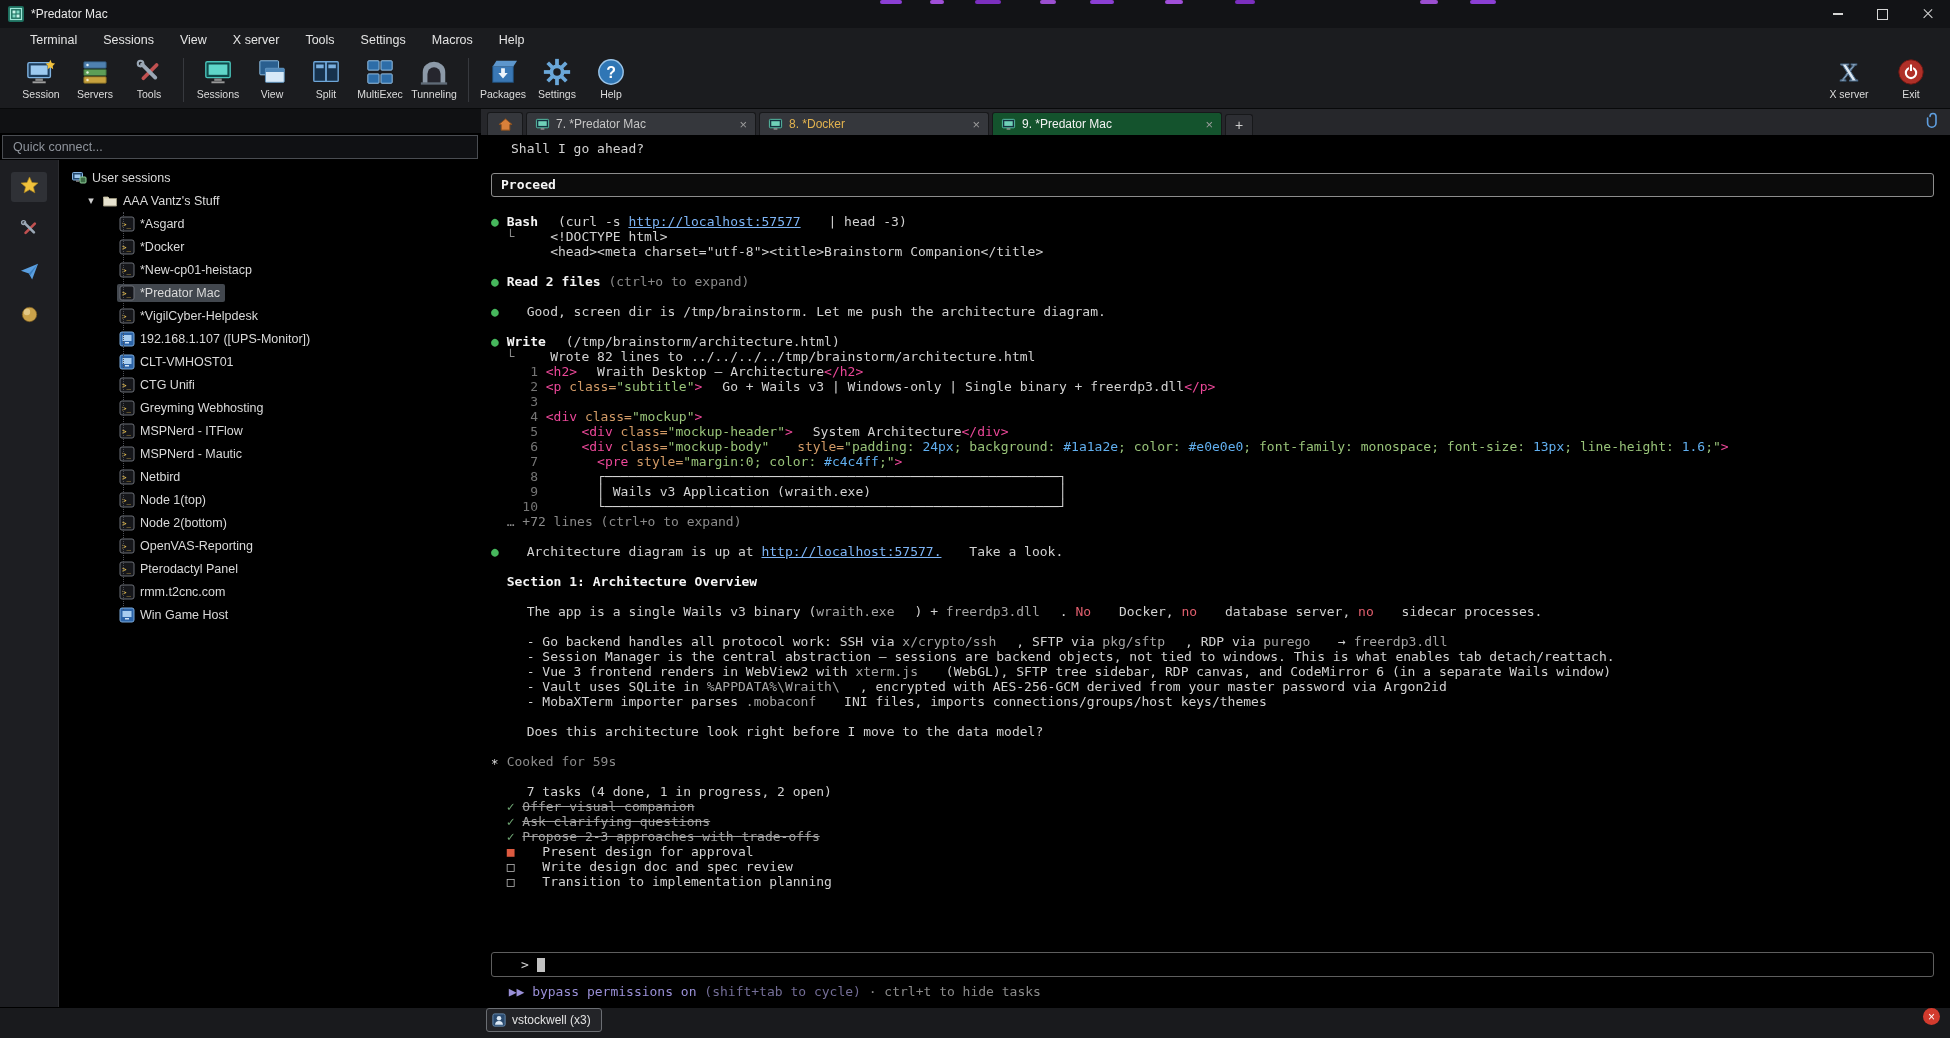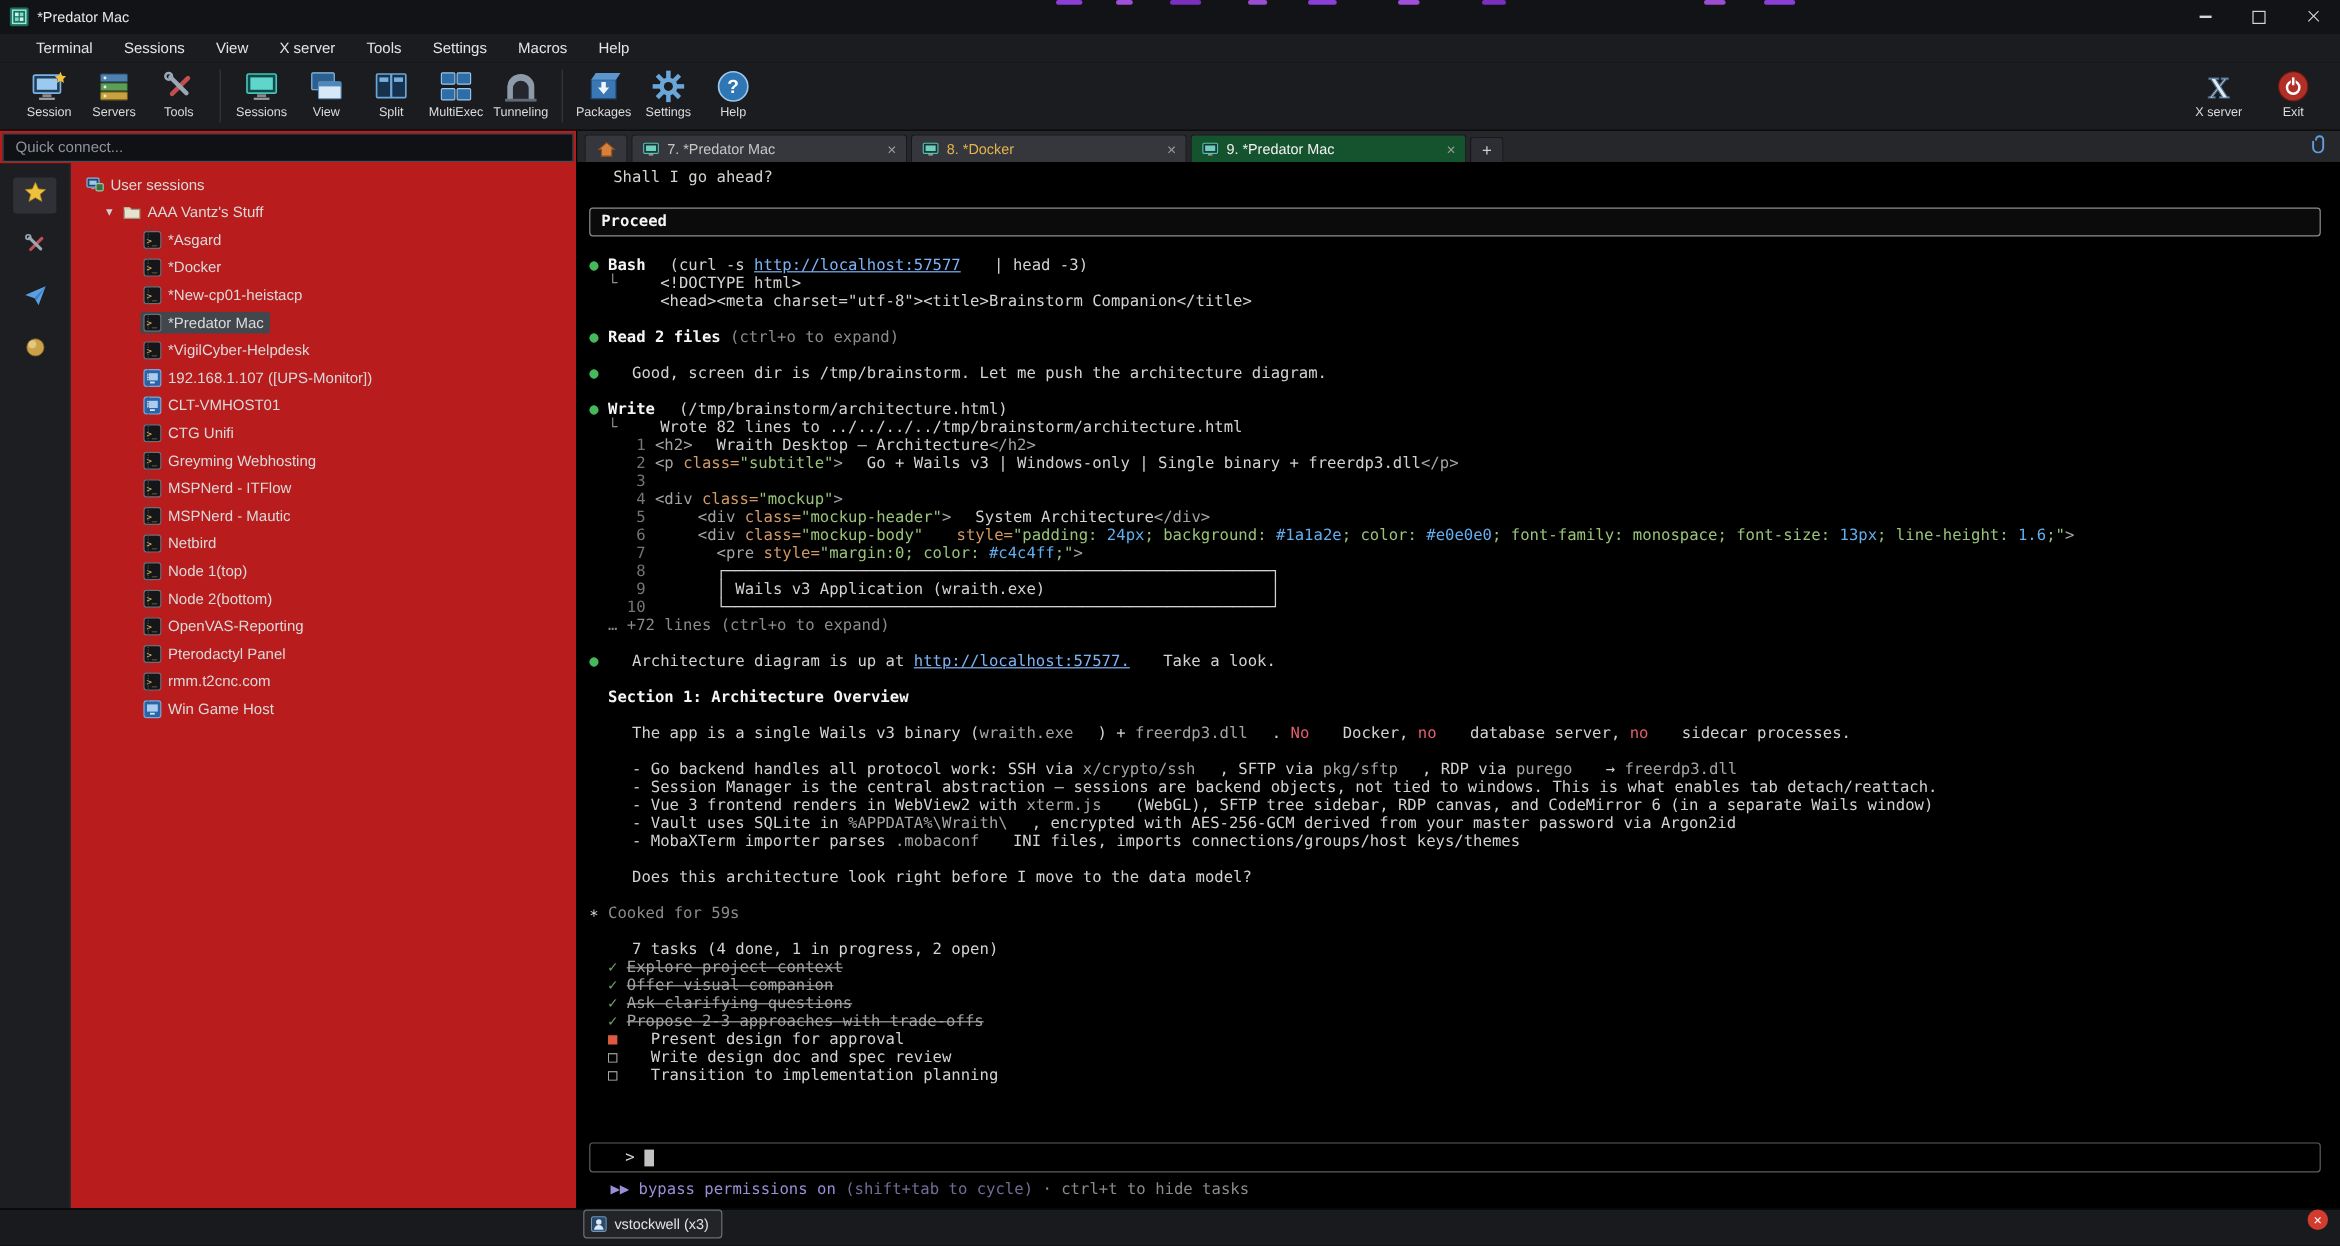--- a/index.html
+++ b/index.html
@@ -30,21 +30,21 @@
   .tb-item{width:54px;display:flex;flex-direction:column;align-items:center;gap:1px;color:#dcdcdc;font-size:10.5px;padding-top:3px;}
   .tb-item .icon-box{width:30px;height:30px;display:flex;align-items:center;justify-content:center;}
   .icon-box svg{width:30px;height:30px;}
   .tb-sep{width:1px;height:44px;background:#37393e;margin:4px 7px 0 7px;}
   .tb-right{margin-left:auto;display:flex;gap:8px;}
 
   
   .main{flex:1;display:flex;min-height:0;}
 
   
-  .sidebar{width:480px;background:#b91c1c;display:flex;flex-direction:column;border-right:1px solid #000;flex:0 0 auto;}
+  .sidebar{width:480px;background:#000000;display:flex;flex-direction:column;border-right:1px solid #000;flex:0 0 auto;margin-top:24px;}
   .quickconnect{height:22px;margin:2px 2px 1px 2px;border:1px solid #4a4d52;background:#101114;color:#9aa0a8;font-size:12.5px;padding:0 10px;outline:none;font-family:"Liberation Sans",sans-serif;}
   .quickconnect::placeholder{color:#8f949c;}
   .sidebar-body{flex:1;display:flex;min-height:0;}
   .iconstrip{width:58px;background:#1d1e22;border-right:1px solid #2c2d31;display:flex;flex-direction:column;align-items:center;padding-top:12px;gap:13px;flex:0 0 auto;}
   .strip-btn{width:36px;height:30px;display:flex;align-items:center;justify-content:center;border-radius:3px;}
   .strip-btn.active{background:#2f3136;}
   .strip-btn svg{width:21px;height:21px;}
   .tree{flex:1;padding-top:6px;font-size:12.5px;color:#dadada;position:relative;overflow:hidden;}
   .tree-row{height:23px;display:flex;align-items:center;gap:5px;white-space:nowrap;}
   .tree-row .ticon{width:16px;height:16px;display:inline-flex;flex:0 0 auto;}
@@ -79,21 +79,21 @@
   .term-bottom{margin-top:auto;}
   .term-inputbox{border:1px solid #5e5e5e;border-radius:3px;padding:4px 9px;display:flex;align-items:center;gap:8px;color:#cfcfcf;margin-right:2px;}
   .cursor{width:8px;height:14px;background:#c2c2c2;display:inline-block;}
   .term-status{padding:7px 4px 0 2px;white-space:pre;}
 
   .c-fg{color:#d2d2d2;margin-left:20px;}
   .c-bright{color:#f5f5f5;font-weight:bold;}
   .c-dim{color:#8b8b8b;}
   .c-green{color:#46b75c;}
   .c-link{color:#7db4f5;text-decoration:underline;}
-  .c-tag{color:#a3a3a3;text-align:center;}
+  .c-tag{color:#ec4899;text-align:center;}
   .c-attr{color:#d19a66;}
   .c-str{color:#98c379;}
   .c-num{color:#61afef;}
   .c-lineno{color:#757575;}
   .c-red{color:#e25f6e;}
   .c-code{color:#a5a5a5;}
   .c-check{color:#6da371;}
   .c-done{color:#a2a2a2;text-decoration:line-through;}
   .c-cursq{color:#dd5a40;}
   .c-open{color:#bdbdbd;}
@@ -655,21 +655,20 @@
             <div class="term-line"><span class="c-fg">  - Session Manager is the central abstraction — sessions are backend objects, not tied to windows. This is what enables tab detach/reattach.</span></div>
             <div class="term-line"><span class="c-fg">  - Vue 3 frontend renders in WebView2 with </span><span class="c-code">xterm.js</span><span class="c-fg"> (WebGL), SFTP tree sidebar, RDP canvas, and CodeMirror 6 (in a separate Wails window)</span></div>
             <div class="term-line"><span class="c-fg">  - Vault uses SQLite in </span><span class="c-code">%APPDATA%\Wraith\</span><span class="c-fg">, encrypted with AES-256-GCM derived from your master password via Argon2id</span></div>
             <div class="term-line"><span class="c-fg">  - MobaXTerm importer parses </span><span class="c-code">.mobaconf</span><span class="c-fg"> INI files, imports connections/groups/host keys/themes</span></div>
             <div class="term-line">&nbsp;</div>
             <div class="term-line"><span class="c-fg">  Does this architecture look right before I move to the data model?</span></div>
             <div class="term-line">&nbsp;</div>
             <div class="term-line"><span class="c-star">∗</span><span class="c-dim"> Cooked for 59s</span></div>
             <div class="term-line">&nbsp;</div>
             <div class="term-line"><span class="c-fg">  7 tasks (4 done, 1 in progress, 2 open)</span></div>
-            <div class="term-line"><span class="c-check">  ✓ </span><span class="c-done">Explore project context</span></div>
             <div class="term-line"><span class="c-check">  ✓ </span><span class="c-done">Offer visual companion</span></div>
             <div class="term-line"><span class="c-check">  ✓ </span><span class="c-done">Ask clarifying questions</span></div>
             <div class="term-line"><span class="c-check">  ✓ </span><span class="c-done">Propose 2-3 approaches with trade-offs</span></div>
             <div class="term-line"><span class="c-cursq">  ■ </span><span class="c-fg">Present design for approval</span></div>
             <div class="term-line"><span class="c-open">  □ </span><span class="c-fg">Write design doc and spec review</span></div>
             <div class="term-line"><span class="c-open">  □ </span><span class="c-fg">Transition to implementation planning</span></div>
           </div>
         <div class="term-bottom">
           <div class="term-inputbox">
             <span class="c-fg">&gt;</span>

